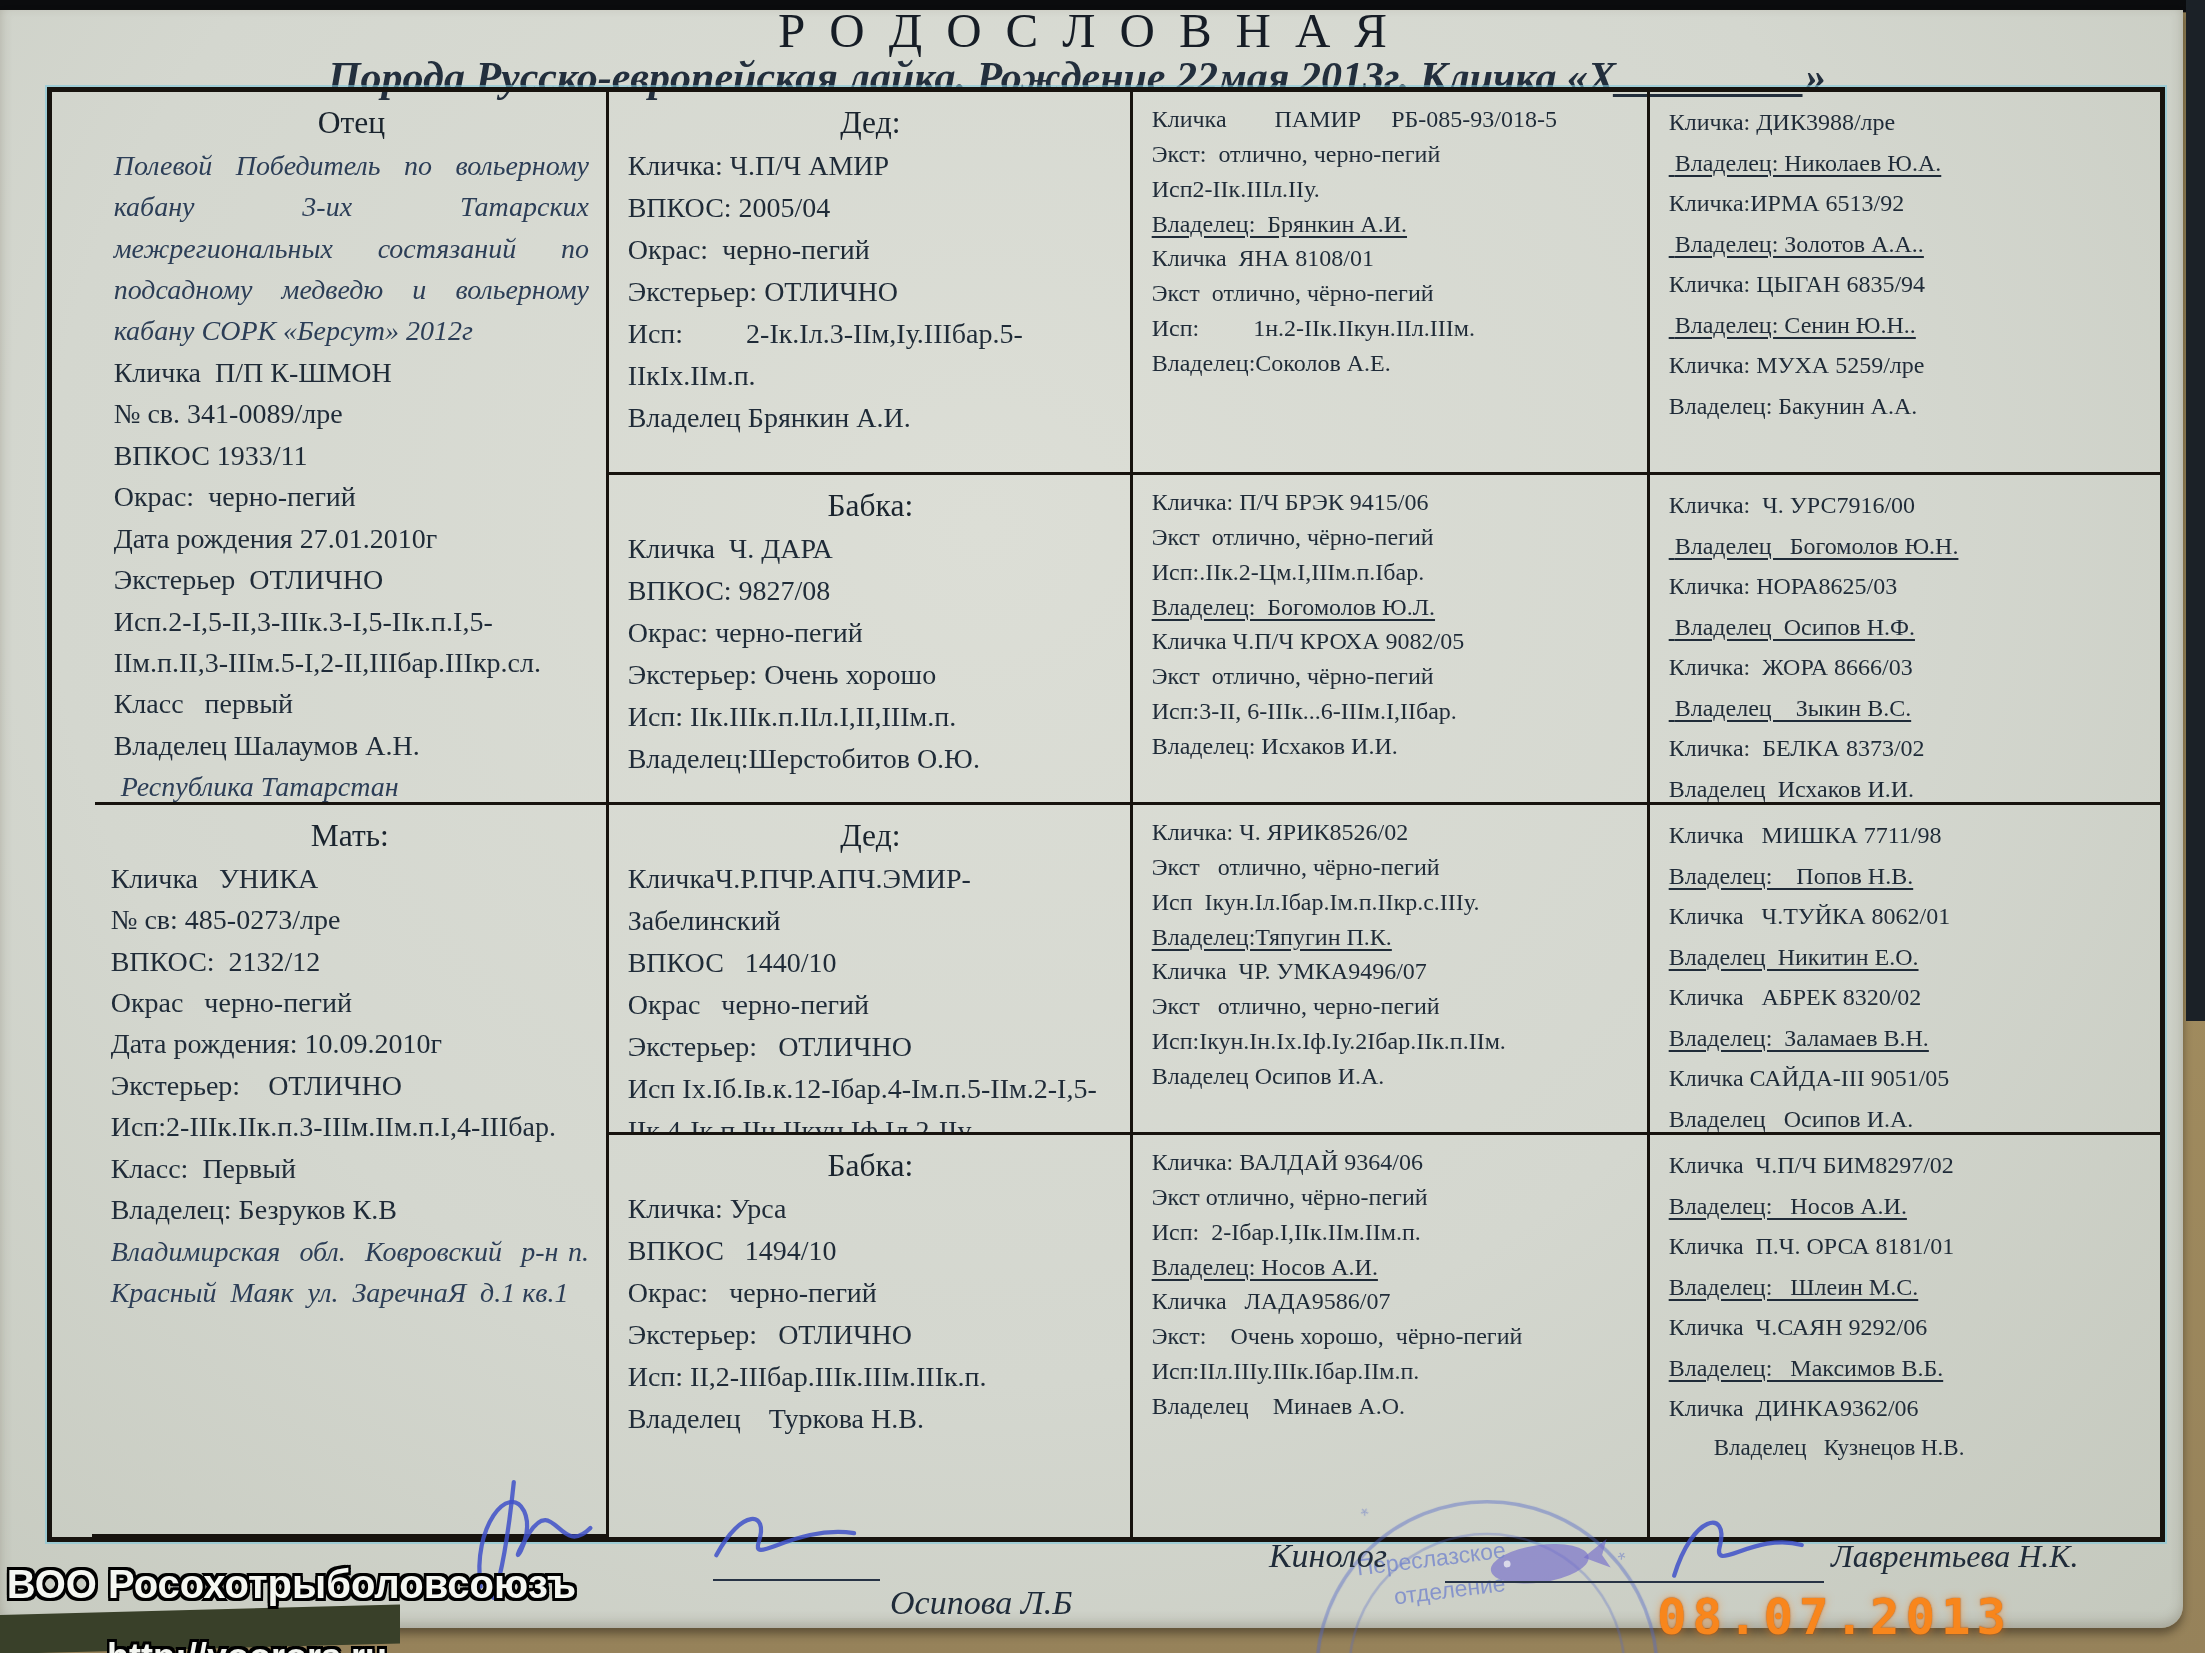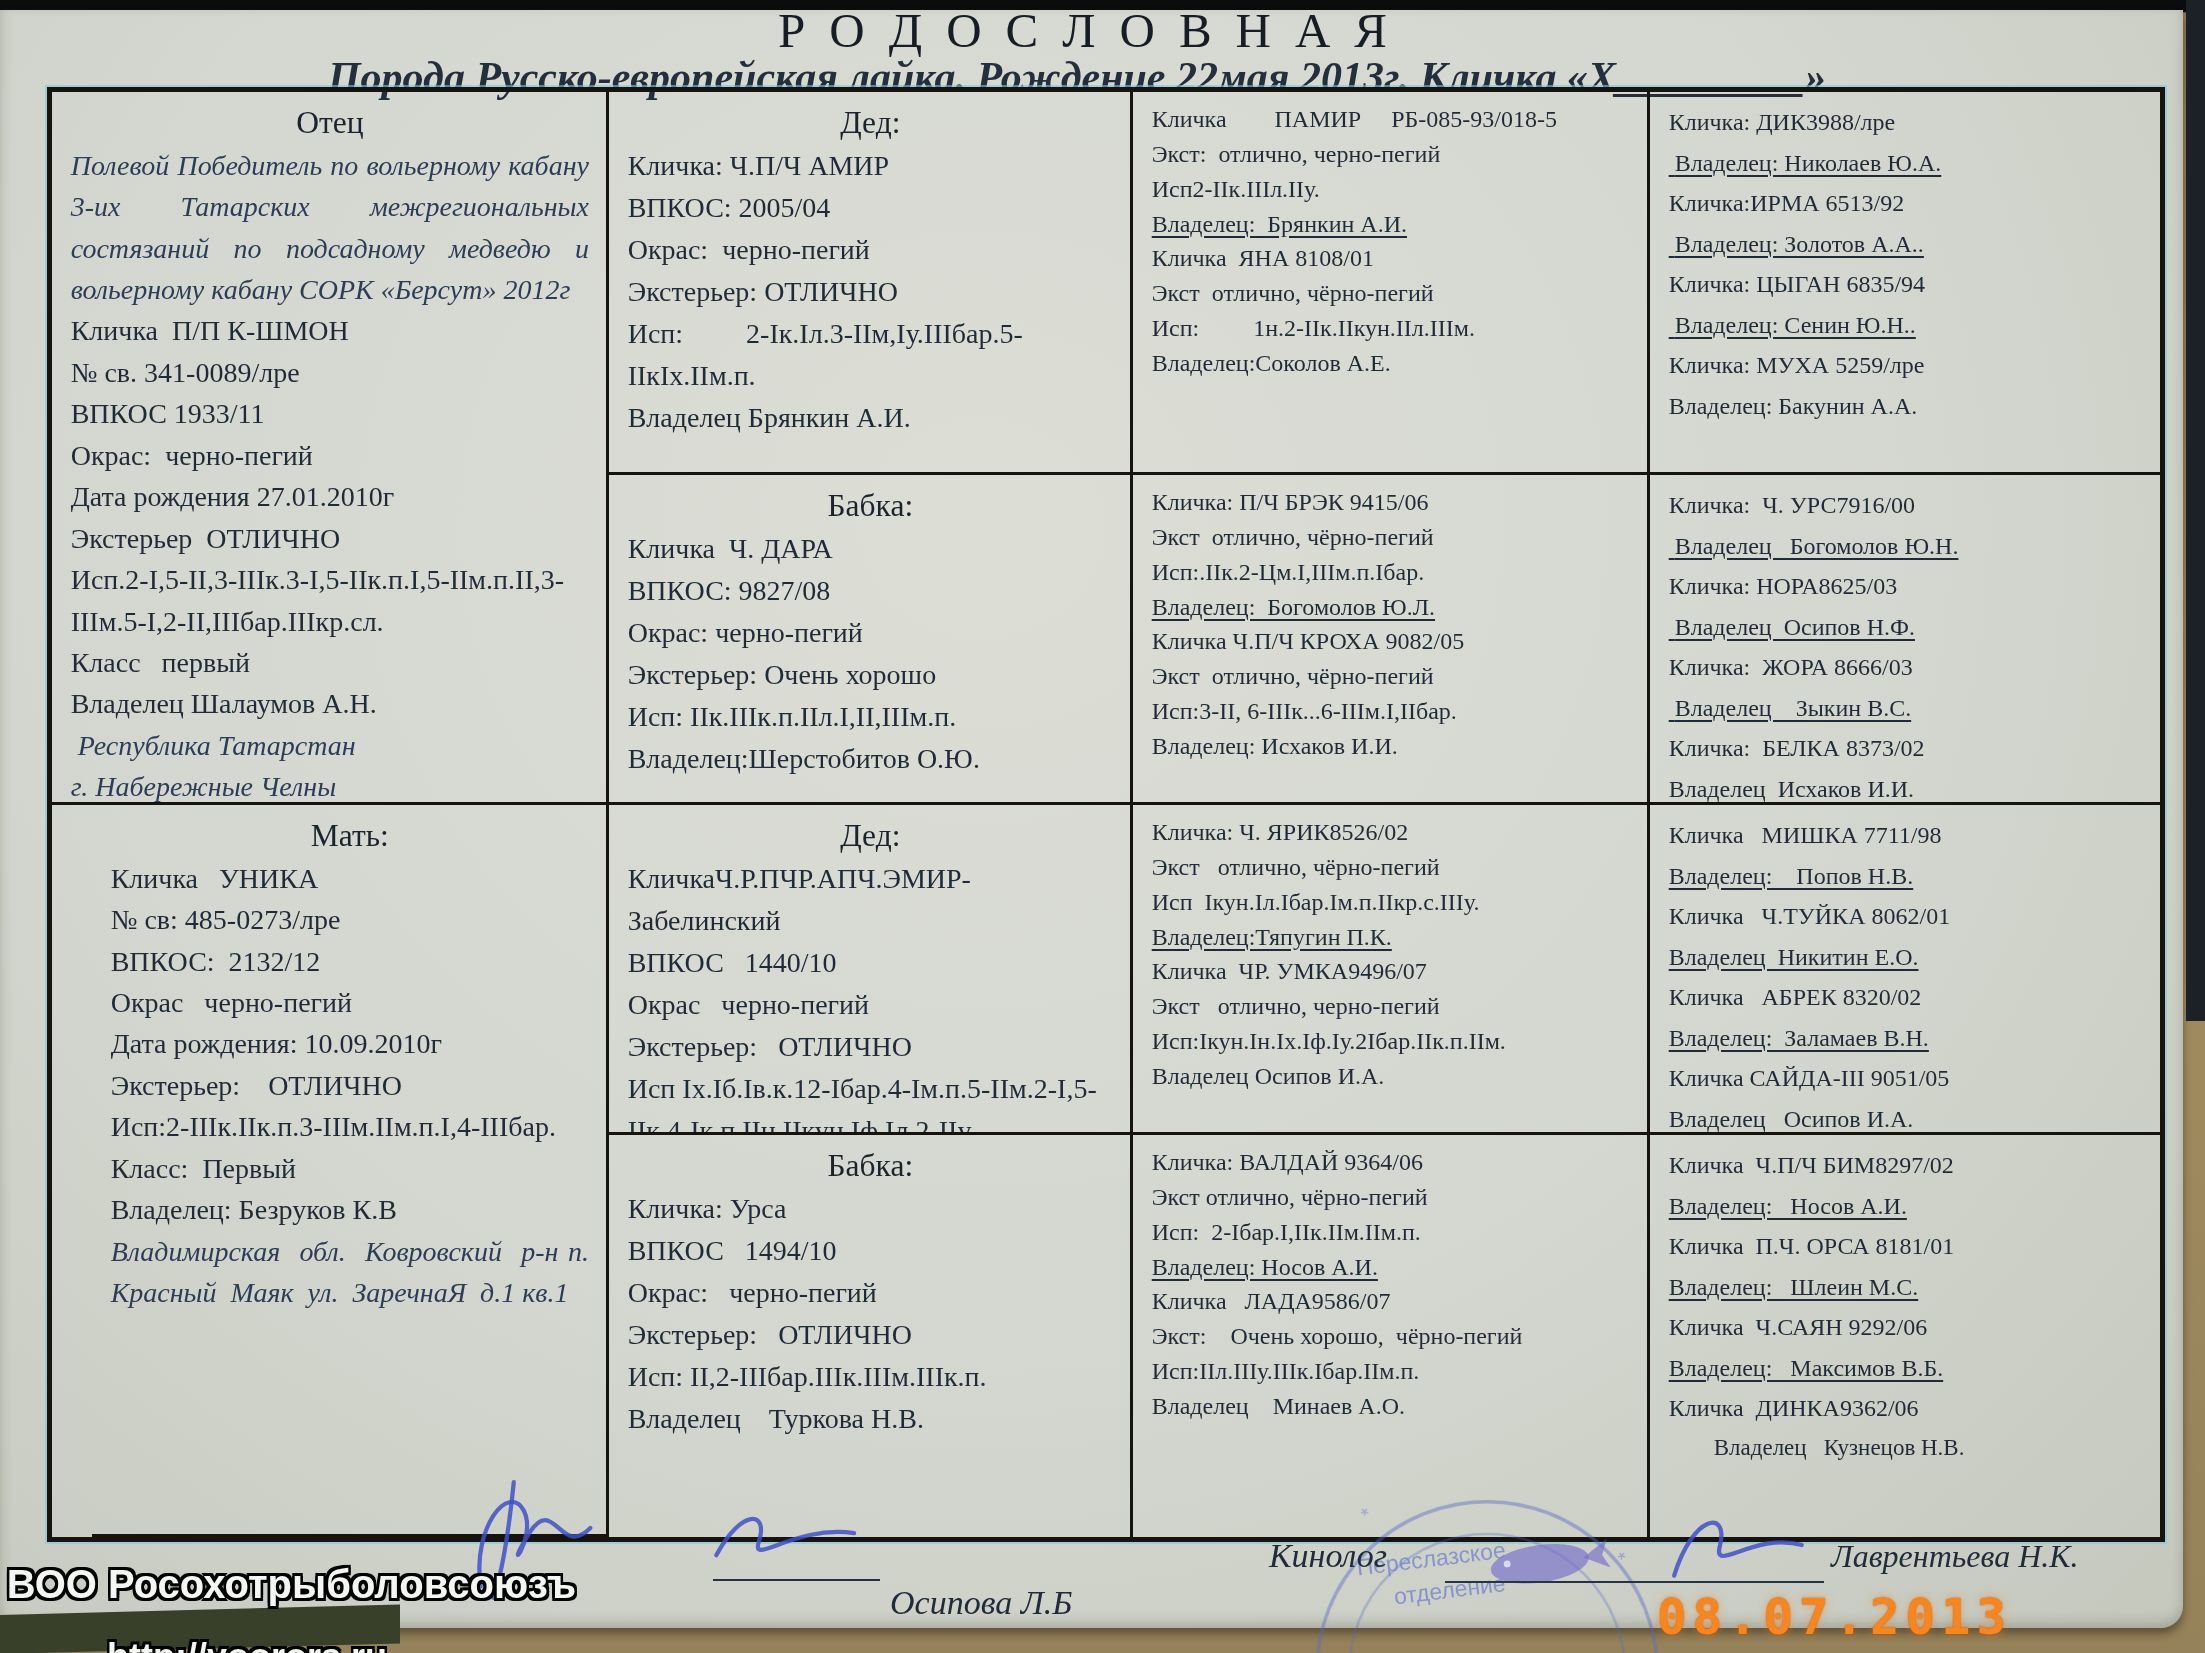--- a/index.html
+++ b/index.html
@@ -18,21 +18,21 @@
   }
   .title{position:absolute;left:0;right:34px;top:1.7px;text-align:center;font-size:49px;letter-spacing:.12em;color:#161d26;}
   .subtitle{position:absolute;left:0;right:51px;top:53px;text-align:center;font-size:42px;font-style:italic;font-weight:bold;color:#232f3d;}
   .tbl{
     position:absolute;left:47px;top:87px;width:2118px;height:1455px;box-sizing:border-box;
     display:grid;grid-template-columns:557px 524px 517px auto;grid-template-rows:383px 330px 330px auto;
     border:5.1px solid #17130e;outline:2.6px solid rgba(125,200,220,.6);outline-offset:0px;
   }
   .cell{border-right:3.4px solid #17130e;border-bottom:3.4px solid #17130e;padding:10.2px 17px 6.8px 18.7px;box-sizing:border-box;overflow:hidden;}
   .cell.c4{border-right:none;} .cell.r4{border-bottom:none;}
-  .father{grid-column:1;grid-row:1/3;} .mother{grid-column:1;grid-row:3/5;margin-left:40px;}
+  .father{grid-column:1;grid-row:1/3;margin-left:43px;} .mother{grid-column:1;grid-row:3/5;margin-left:40px;}
   .hdr{text-align:center;font-size:31.5px;line-height:1.35;color:#1a242e;}
   .ln{white-space:pre-wrap;line-height:1.46;}
   .c1 .ln{font-size:28px;line-height:1.48;}
   .c2 .ln{font-size:28px;line-height:1.5;}
   .c3 .ln{font-size:24px;line-height:1.45;}
   .c4 .ln{font-size:24px;line-height:1.69;}
   .ln.u{text-decoration:underline;text-underline-offset:4.3px;text-decoration-thickness:2.1px;}
   .ln.it{font-style:italic;color:#2c3e57;}
   .ln.just{text-align:justify;}
   .ln.sm{font-size:23px;margin-left:45px;}

